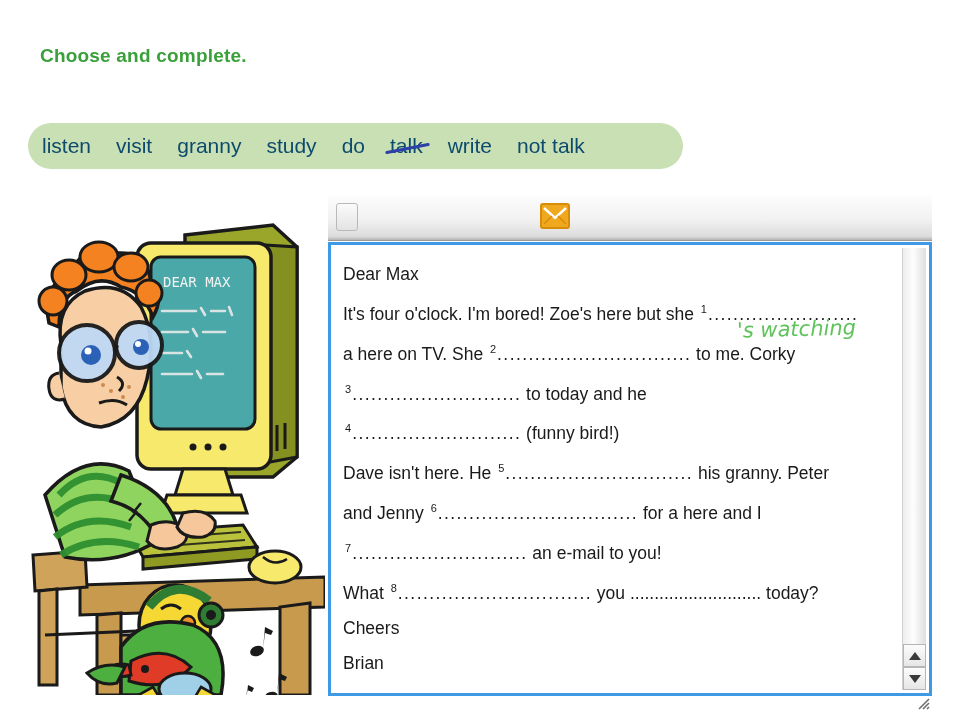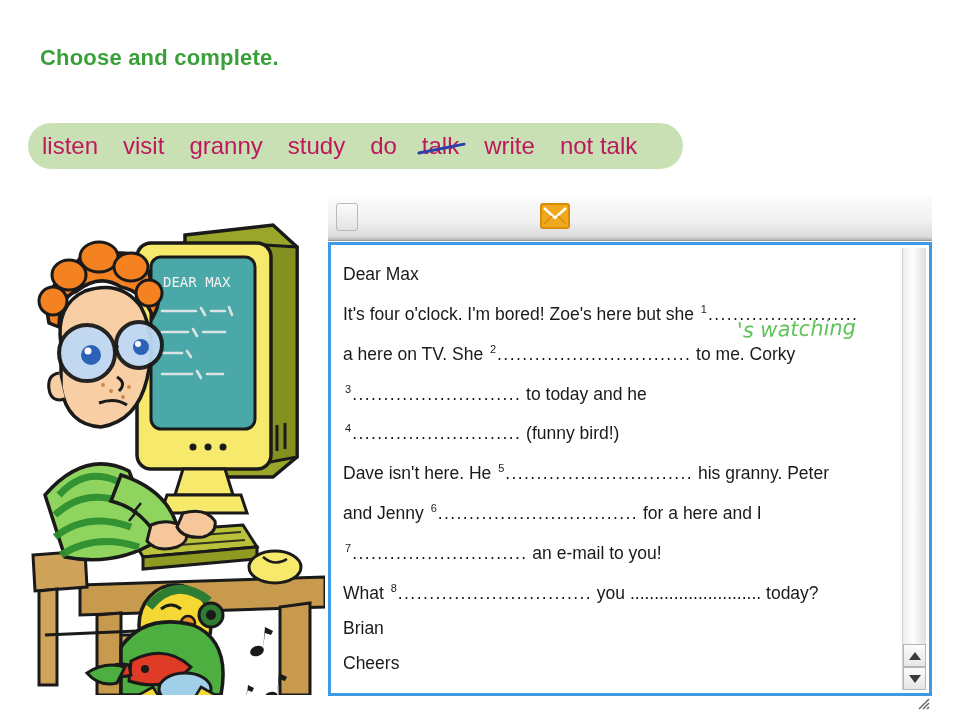--- a/index.html
+++ b/index.html
@@ -13,43 +13,43 @@
     position: relative;
     overflow: hidden;
     font-family: "Liberation Sans", sans-serif;
   }
 
   
   #heading {
     position: absolute;
     left: 40px;
     top: 45px;
-    font-size: 22px;
+    font-size: 19px;
     font-weight: bold;
     color: #3aa03a;
     letter-spacing: 0.2px;
   }
 
   
   #wordbank {
     position: absolute;
     left: 28px;
     top: 123px;
     width: 655px;
     height: 46px;
     background: #c9e0b4;
     border-radius: 23px;
     display: flex;
     align-items: center;
     padding-left: 14px;
     box-sizing: border-box;
   }
   .word {
-    font-size: 24px;
-    color: #be185d;
+    font-size: 21px;
+    color: #0c4a6e;
     margin-right: 25px;
     position: relative;
     white-space: nowrap;
   }
   .word.struck::after {
     content: "";
     position: absolute;
     left: -5px;
     right: -7px;
     top: 55%;
@@ -361,24 +361,24 @@
       <div class="mline">
         <span>and Jenny </span><span class="sup">6</span><span class="dots">................................</span><span> for a here and I</span>
       </div>
       <div class="mline">
         <span></span><span class="sup">7</span><span class="dots">............................</span><span> an e-mail to you!</span>
       </div>
       <div class="mline">
         <span>What </span><span class="sup">8</span><span class="dots">...............................</span><span> you ........................... today?</span>
       </div>
       <div class="mline">
+        <span>Cheers</span>
+      </div>
+      <div class="mline">
         <span>Brian</span>
-      </div>
-      <div class="mline">
-        <span>Cheers</span>
       </div>
     </div>
 
     <div class="answer">'s watching</div>
 
     <div id="scrollbar">
       <div id="scroll-track"></div>
       <div class="scroll-arrow" id="scroll-up">
         <div class="tri up"></div>
       </div>

